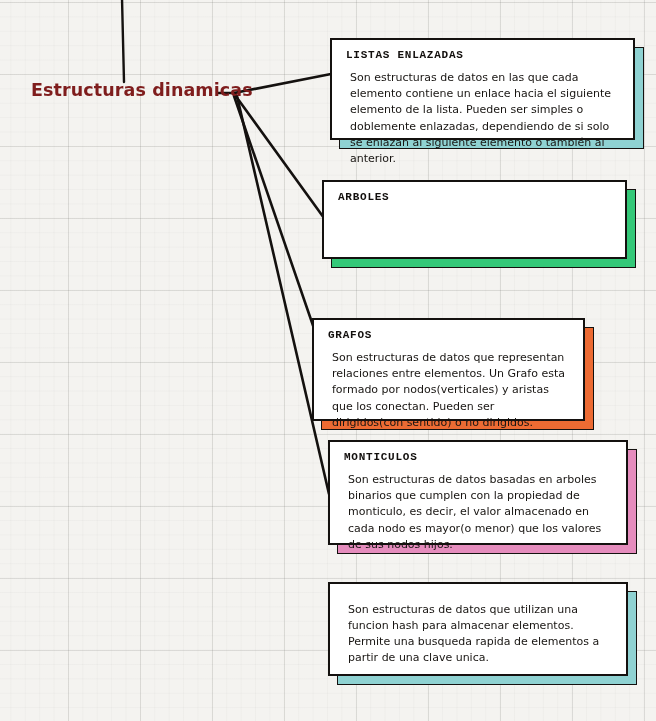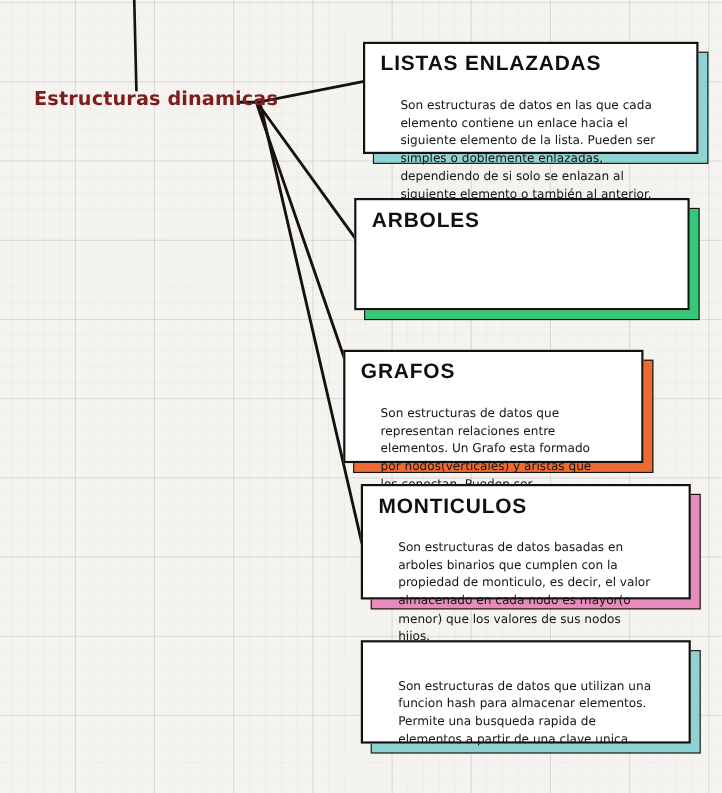--- a/index.html
+++ b/index.html
@@ -80,34 +80,34 @@
     left: 0;
     top: 0;
     width: 100%;
     height: 100%;
     background: #ffffff;
     border: 2.2px solid #14110f;
     box-sizing: border-box;
     padding: 9px 14px 8px 14px;
   }
   .card-title {
-    font-family: Liberation Sans, sans-serif;
+    font-family: Liberation Mono, monospace;
     font-weight: bold;
-    font-size: 19px;
+    font-size: 11px;
     letter-spacing: 0.75px;
     color: #120f0d;
     margin: 0 0 9px 0;
     line-height: 1.1;
   }
   .card-body {
     font-family: "DejaVu Sans", sans-serif;
     font-size: 11px;
     line-height: 1.47;
     color: #181512;
-    margin: 18px;
+    margin: 4px;
     white-space: pre-line;
   }
 </style>
 </head>
 <body>
 
 <div id="canvas"></div>
 
 <svg id="connectors" viewBox="0 0 656 721" xmlns="http://www.w3.org/2000/svg">
 
@@ -127,21 +127,21 @@
 <div id="root-title">Estructuras dinamicas</div>
 
 <div class="card-wrap" style="left:330px; top:38px; width:305px; height:102px;">
   <div class="card-shadow" style="background:#8fd2d2;"></div>
   <div class="card">
     <div class="card-title">LISTAS ENLAZADAS</div>
     <div class="card-body">Son estructuras de datos en las que cada elemento contiene un enlace hacia el siguiente elemento de la lista. Pueden ser simples o doblemente enlazadas, dependiendo de si solo se enlazan al siguiente elemento o también al anterior.</div>
   </div>
 </div>
 
-<div class="card-wrap" style="left:322px; top:180px; width:305px; height:102px;">
+<div class="card-wrap" style="left:322px; top:180px; width:305px; height:79px;">
   <div class="card-shadow" style="background:#34c878;"></div>
   <div class="card">
     <div class="card-title">ARBOLES</div>
   </div>
 </div>
 
 <div class="card-wrap" style="left:312px; top:318px; width:273px; height:103px;">
   <div class="card-shadow" style="background:#ed6b33;"></div>
   <div class="card">
     <div class="card-title">GRAFOS</div>

